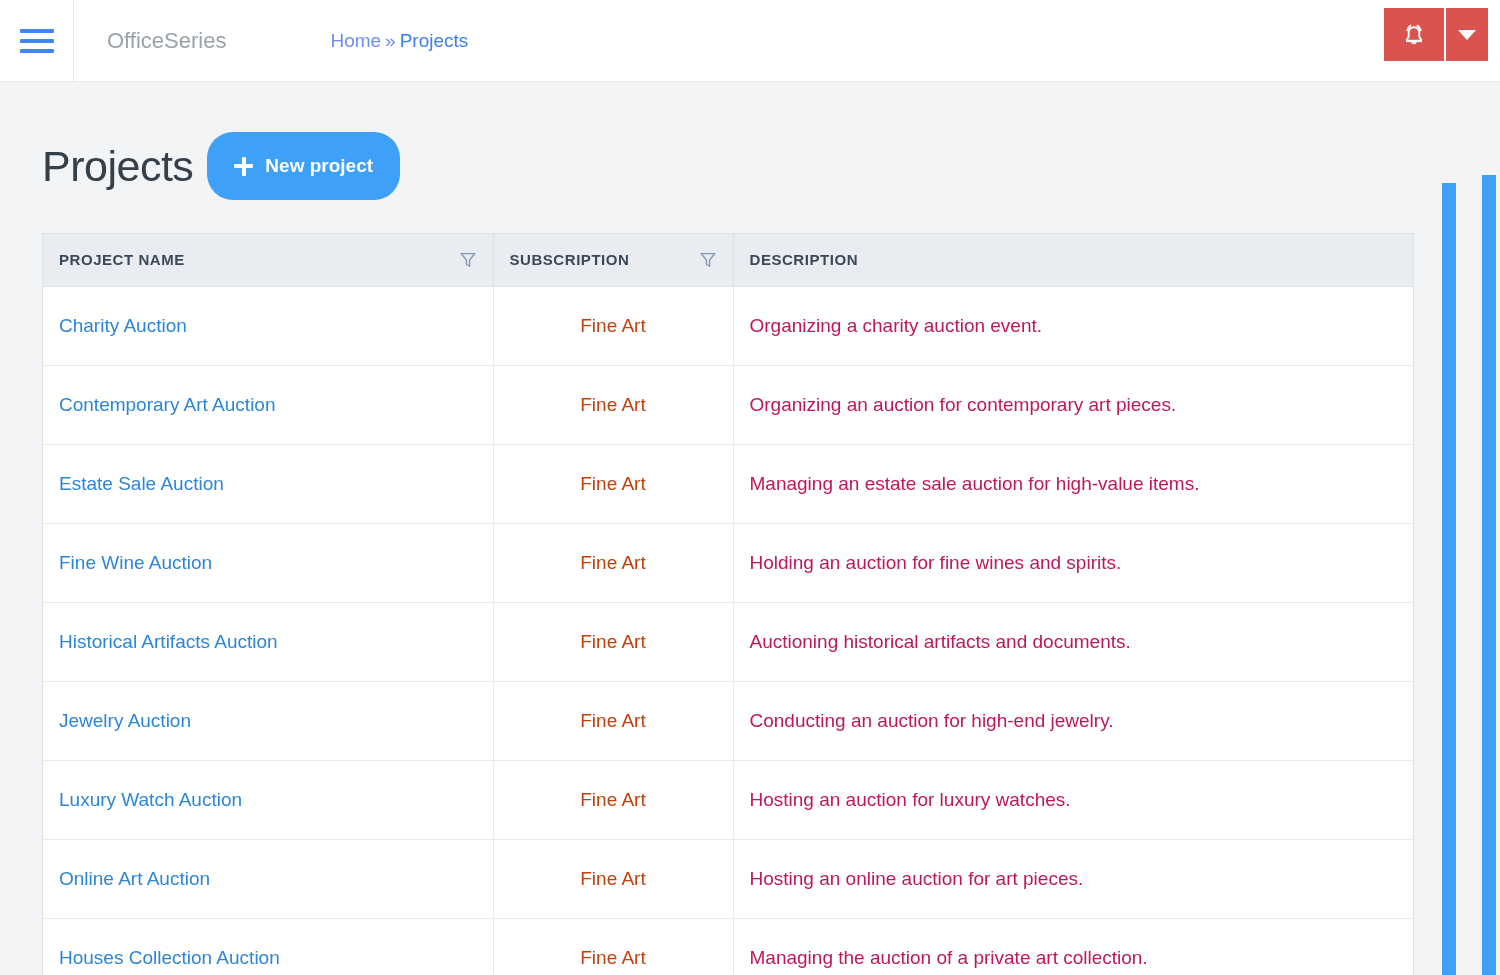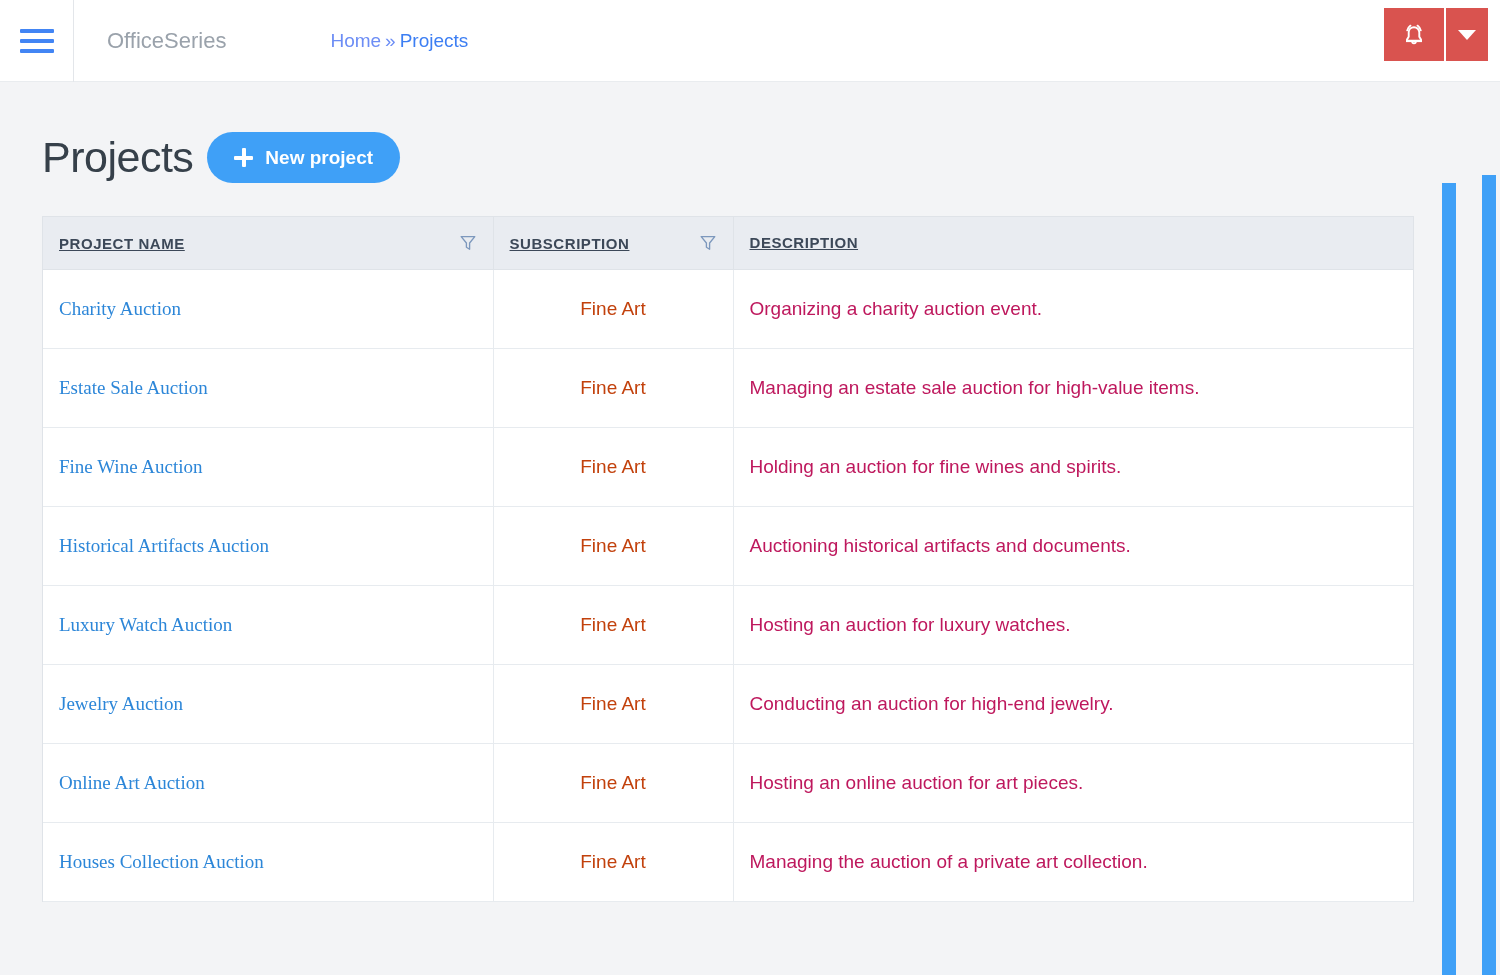--- a/index.html
+++ b/index.html
@@ -134,21 +134,21 @@
     letter-spacing: -0.5px;
   }
   .new-project-btn {
     display: inline-flex;
     align-items: center;
     gap: 12px;
     background: #3fa0f7;
     color: #fff;
     border: none;
     border-radius: 26px;
-    height: 51px;
+    height: 68px;
     padding: 0 27px;
     font-size: 19px;
     font-weight: bold;
     font-family: "Liberation Sans", sans-serif;
     cursor: pointer;
   }
   .plus-icon {
     position: relative;
     width: 19px;
     height: 19px;
@@ -186,23 +186,22 @@
     padding: 0 16px;
     border-bottom: 1px solid #dfe3e8;
     border-right: 1px solid #dfe3e8;
     vertical-align: middle;
     position: relative;
   }
   thead th:last-child { border-right: none; }
 
   .th-inner {
     display: flex;
-    align-items: flex-end;
+    align-items: center;
     justify-content: space-between;
-    text-decoration: underline;
   }
   .filter-icon { flex: 0 0 auto; cursor: pointer; line-height: 0; }
 
   col.c-name { width: 450px; }
   col.c-sub  { width: 240px; }
   col.c-desc { width: auto; }
 
   tbody td {
     height: 79px;
     padding: 0 16px;
@@ -212,21 +211,20 @@
     border-right: 1px solid #e7ebef;
     vertical-align: middle;
     background: #fff;
   }
   tbody td:last-child { border-right: none; }
   tbody td.col-name a {
     color: #2c86d8;
     text-decoration: none;
     font-size: 19px;
     cursor: pointer;
-    font-family: Liberation Serif, serif;
   }
   tbody td.col-sub { color: #c2410c; text-align: center; }
   tbody td.col-desc { color: #be185d; }
 
   
   .scroll-inner {
     position: absolute;
     left: 1442px;
     top: 101px;
     width: 14px;
@@ -325,43 +323,48 @@
           </th>
         </tr>
       </thead>
       <tbody>
           <tr>
             <td class="col-name"><a>Charity Auction</a></td>
             <td class="col-sub">Fine Art</td>
             <td class="col-desc">Organizing a charity auction event.</td>
           </tr>
           <tr>
+            <td class="col-name"><a>Contemporary Art Auction</a></td>
+            <td class="col-sub">Fine Art</td>
+            <td class="col-desc">Organizing an auction for contemporary art pieces.</td>
+          </tr>
+          <tr>
             <td class="col-name"><a>Estate Sale Auction</a></td>
             <td class="col-sub">Fine Art</td>
             <td class="col-desc">Managing an estate sale auction for high-value items.</td>
           </tr>
           <tr>
             <td class="col-name"><a>Fine Wine Auction</a></td>
             <td class="col-sub">Fine Art</td>
             <td class="col-desc">Holding an auction for fine wines and spirits.</td>
           </tr>
           <tr>
             <td class="col-name"><a>Historical Artifacts Auction</a></td>
             <td class="col-sub">Fine Art</td>
             <td class="col-desc">Auctioning historical artifacts and documents.</td>
           </tr>
           <tr>
+            <td class="col-name"><a>Jewelry Auction</a></td>
+            <td class="col-sub">Fine Art</td>
+            <td class="col-desc">Conducting an auction for high-end jewelry.</td>
+          </tr>
+          <tr>
             <td class="col-name"><a>Luxury Watch Auction</a></td>
             <td class="col-sub">Fine Art</td>
             <td class="col-desc">Hosting an auction for luxury watches.</td>
-          </tr>
-          <tr>
-            <td class="col-name"><a>Jewelry Auction</a></td>
-            <td class="col-sub">Fine Art</td>
-            <td class="col-desc">Conducting an auction for high-end jewelry.</td>
           </tr>
           <tr>
             <td class="col-name"><a>Online Art Auction</a></td>
             <td class="col-sub">Fine Art</td>
             <td class="col-desc">Hosting an online auction for art pieces.</td>
           </tr>
           <tr>
             <td class="col-name"><a>Houses Collection Auction</a></td>
             <td class="col-sub">Fine Art</td>
             <td class="col-desc">Managing the auction of a private art collection.</td>

